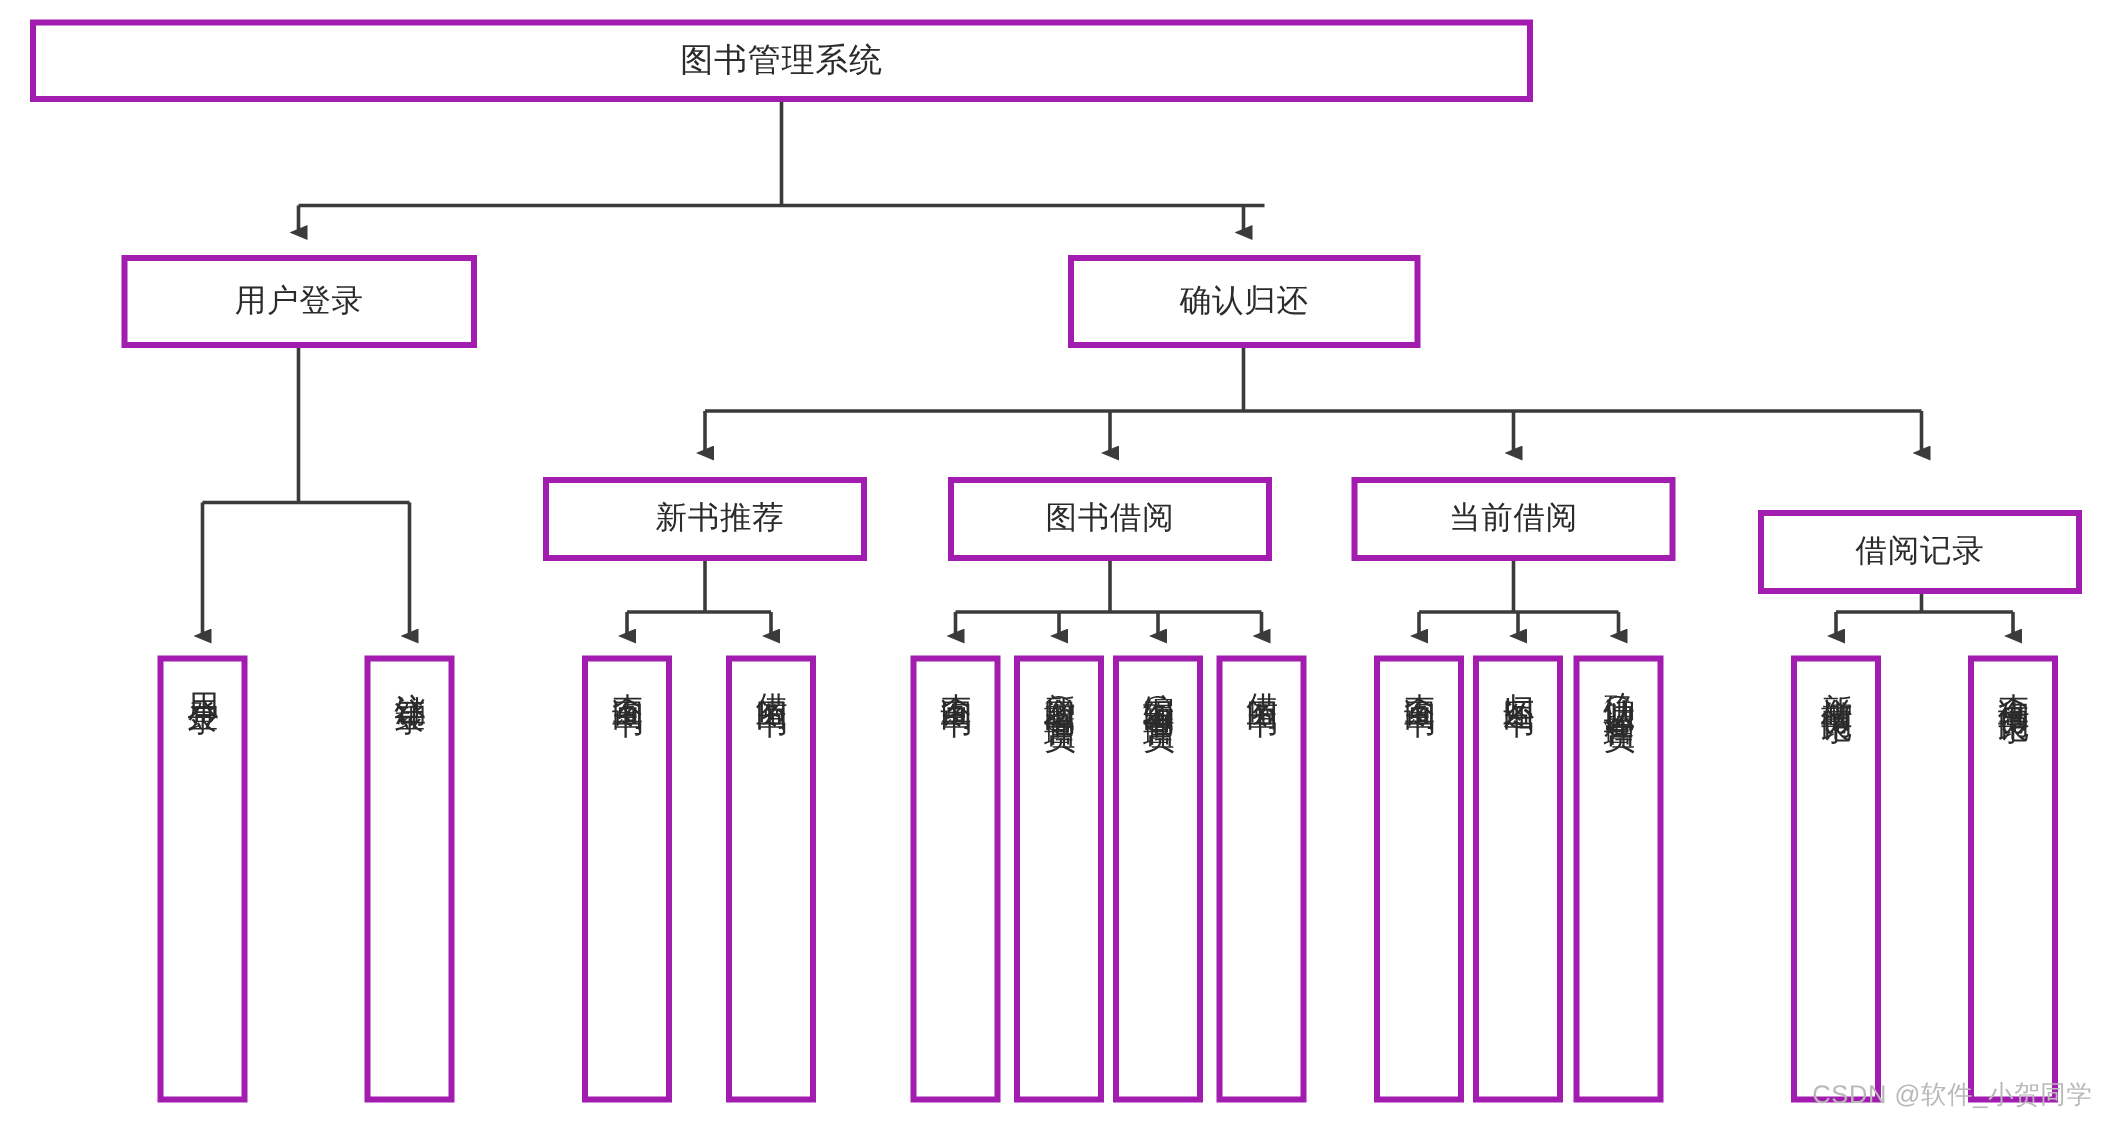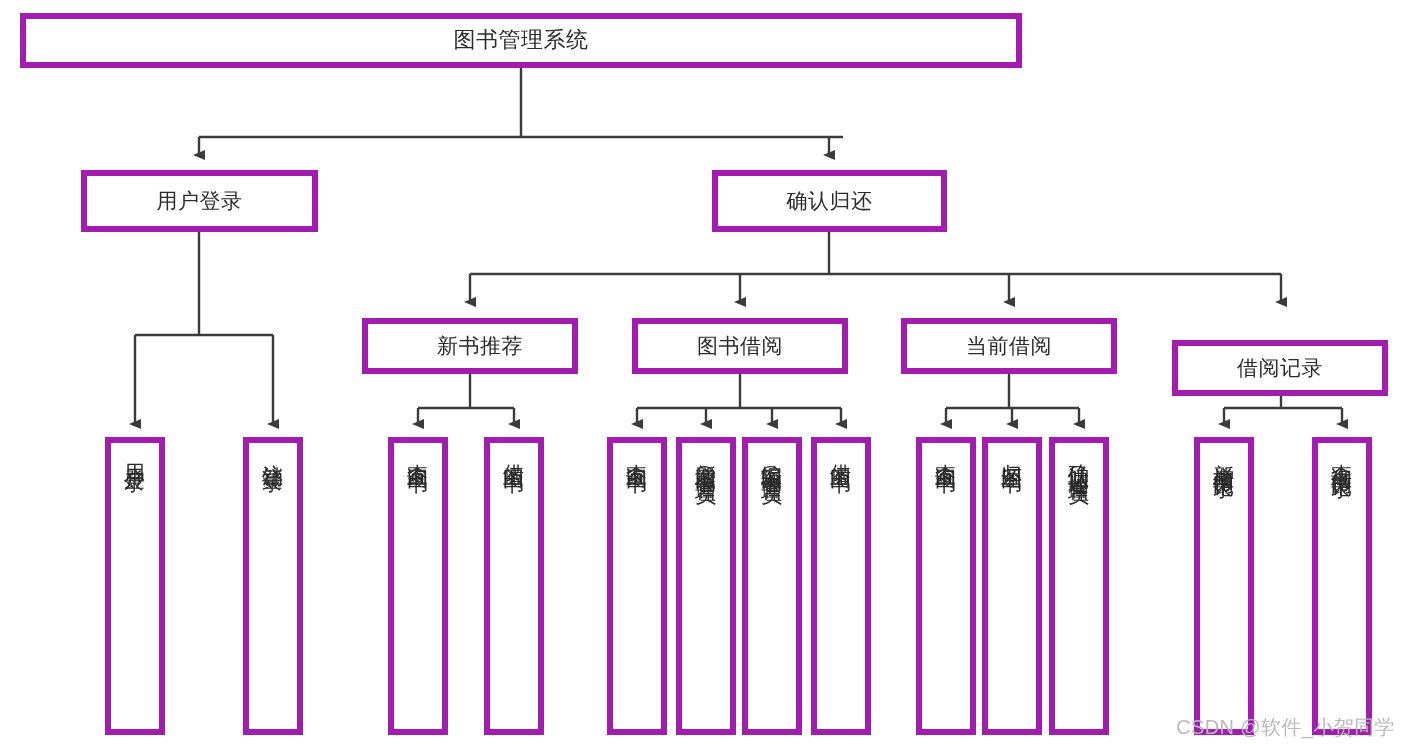--- a/index.html
+++ b/index.html
@@ -20,21 +20,21 @@
   #diagram-svg {
     position: absolute;
     left: 0;
     top: 0;
     width: 1405px;
     height: 747px;
   }
   .node {
     position: absolute;
     box-sizing: border-box;
-    border: 6px solid #a21caf;
+    border: 4px solid #a21caf;
     background: #ffffff;
     display: flex;
     align-items: center;
     justify-content: center;
     color: #2b2b2b;
   }
   .node-label {
     text-align: center;
     line-height: 1.22;
     letter-spacing: 0.5px;
@@ -55,21 +55,21 @@
     line-height: 1;
     margin: 0 auto;
   }
   .node.root .node-label {
     font-size: 22px;
   }
   #watermark {
     position: absolute;
     right: 10px;
     bottom: 6px;
-    font-size: 20px;
+    font-size: 17px;
     color: #b9b9b9;
     letter-spacing: 0.4px;
     white-space: nowrap;
     pointer-events: none;
     text-align: center;
   }
 </style>
 </head>
 <body>
 

